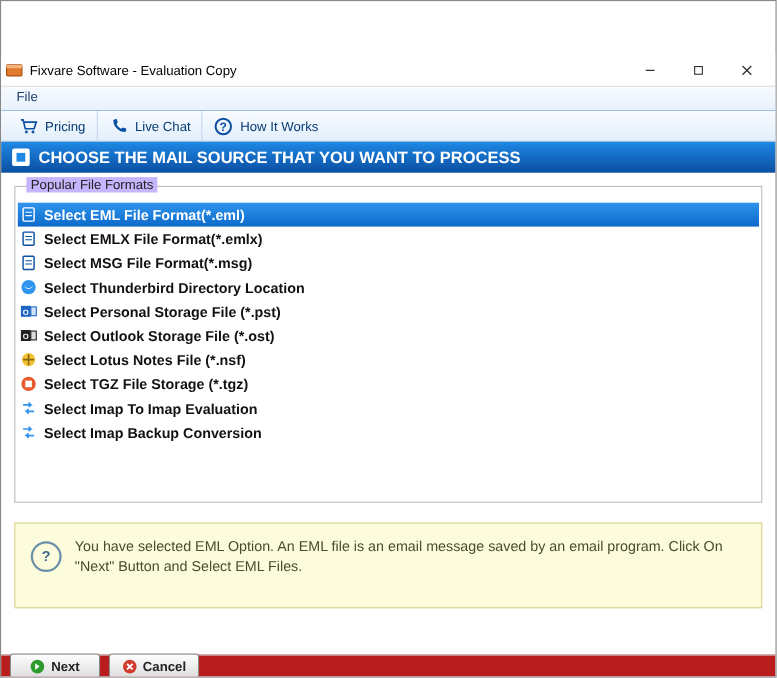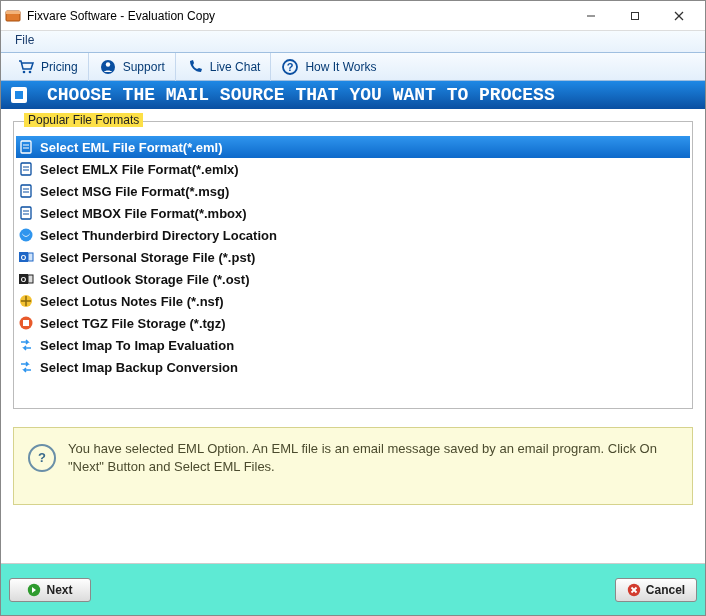--- a/index.html
+++ b/index.html
@@ -1,55 +1,55 @@
 <!DOCTYPE html>
 <html><head>
 <meta charset="utf-8">
 <style>
   * { box-sizing: border-box; }
   html, body { margin: 0; padding: 0; font-family: "Segoe UI", Tahoma, sans-serif; font-size: 12px; }
   body { background: #fff; width: 706px; height: 616px; overflow: hidden; display: flex; flex-direction: column; border: 1px solid #888; }
 
   
-  .titlebar { height: 30px; background: #fff; display: flex; align-items: center; padding: 0 4px; border-bottom: 1px solid #ddd; }
+  .titlebar { height: 30px; background: #fff; display: flex; align-items: center; padding: 0 4px; border-bottom: 1px solid #ddd; margin-top: 48px; }
   .titlebar .app-icon { width: 16px; height: 16px; margin-right: 6px; }
   .titlebar .title-text { flex: 1; font-size: 12px; color: #000; }
   .winbtns { display: flex; }
   .winbtn { width: 44px; height: 30px; display: flex; align-items: center; justify-content: center; color: #333; }
 
   
   .menubar { height: 22px; background: linear-gradient(#f6fbff,#e8f2fc); border-bottom: 1px solid #9fbfe0; display: flex; align-items: flex-start; padding: 0 6px; }
   .menuitem { padding: 2px 8px; color: #1a3d6d; font-size: 12px; }
 
   
   .toolbar { height: 28px; background: linear-gradient(#f7fbff,#e3effb); border-bottom: 1px solid #9fbfe0; display: flex; align-items: center; padding: 0 6px; gap: 0; }
   .toolbtn { display: flex; align-items: center; gap: 6px; padding: 4px 10px; height: 28px; border-right: 1px solid #c5d8ee; color: #063b75; font-size: 12px; }
   .toolbtn:last-child { border-right: none; }
   .toolicon { width: 18px; height: 18px; display: flex; align-items: center; justify-content: center; }
 
   
-  .section-header { height: 28px; background: linear-gradient(#1e88e5,#0a4fa1); display: flex; align-items: center; padding: 0 10px; color: #fff; font-weight: bold; font-size: 18px; gap: 20px; font-family: Liberation Mono, monospace; }
+  .section-header { height: 28px; background: linear-gradient(#1e88e5,#0a4fa1); display: flex; align-items: center; padding: 0 10px; color: #fff; font-weight: bold; font-size: 15px; gap: 8px; }
   .section-header .shicon { width: 16px; height: 16px; background: #fff; border-radius: 2px; display: flex; align-items: center; justify-content: center; }
 
   
   .main { flex: 1; padding: 12px; display: flex; flex-direction: column; overflow: hidden; }
   .groupbox { border: 1px solid #bbb; position: relative; padding: 14px 2px 2px 2px; margin-bottom: 18px; flex: 0 0 auto; }
-  .groupbox .legend { position: absolute; top: -9px; left: 10px; background: #fde047; padding: 0 4px; font-size: 12px; color: #222; }
+  .groupbox .legend { position: absolute; top: -9px; left: 10px; background: #c4b5fd; padding: 0 4px; font-size: 12px; color: #222; }
 
   .listwrap { height: 270px; overflow: hidden; }
   .listitem { height: 22px; display: flex; align-items: center; gap: 6px; padding: 0 2px; font-weight: bold; font-size: 13px; color: #111; cursor: default; }
   .listitem .liicon { width: 16px; height: 16px; flex: 0 0 16px; display: flex; align-items: center; justify-content: center; }
   .listitem.selected { background: linear-gradient(#2f95ee,#0d69ca); color: #fff; }
 
   
   .info { background: #fcfbdb; border: 1px solid #d6d38d; padding: 12px 14px; display: flex; align-items: flex-start; gap: 12px; color: #4b4b2e; font-size: 13px; line-height: 1.4; min-height: 78px; }
   .info-icon { width: 28px; height: 28px; border-radius: 50%; border: 2px solid #6a8fa8; display: flex; align-items: center; justify-content: center; color: #3b6a8c; font-weight: bold; flex: 0 0 28px; margin-top: 4px; }
 
   
-  .footer { height: 52px; border-top: 1px solid #ccc; display: flex; align-items: center; justify-content: space-between; padding: 0 8px; gap: 8px; background: #5eead4; }
+  .footer { height: 20px; border-top: 1px solid #ccc; display: flex; align-items: center; justify-content: flex-start; padding: 0 8px; gap: 8px; background: #b91c1c; }
   .btn { min-width: 82px; height: 24px; border: 1px solid #8a8a8a; border-radius: 3px; background: linear-gradient(#fefefe,#dcdcdc); display: flex; align-items: center; justify-content: center; gap: 5px; font-size: 12px; font-weight: bold; color: #222; padding: 0 10px; }
   .btn .bicon { width: 14px; height: 14px; }
 
   svg { display: block; }
 </style>
 </head>
 <body>
 
 <div class="titlebar">
   <span class="app-icon">
@@ -90,30 +90,20 @@
           <path d="M2 3h2l2 8h8l2-6H5" fill="none" stroke="#0a4fa1" stroke-width="1.5"></path>
           <circle cx="7" cy="14" r="1.3" fill="#0a4fa1"></circle>
           <circle cx="13" cy="14" r="1.3" fill="#0a4fa1"></circle>
         </svg>
     </span>
     <span>Pricing</span>
   </div>
   <div class="toolbtn">
     <span class="toolicon">
       <svg viewBox="0 0 18 18">
-          <circle cx="9" cy="9" r="7" fill="#0a4fa1"></circle>
-          <circle cx="9" cy="6.5" r="2.2" fill="#fff"></circle>
-          <path d="M5 14c1-2 7-2 8 0" fill="#fff"></path>
-        </svg>
-    </span>
-    <span>Support</span>
-  </div>
-  <div class="toolbtn">
-    <span class="toolicon">
-      <svg viewBox="0 0 18 18">
           <path d="M4 3c0 6 5 11 11 11l1-3-3-1-2 1c-2-1-3-2-4-4l1-2-1-3z" fill="#0a4fa1"></path>
         </svg>
     </span>
     <span>Live Chat</span>
   </div>
   <div class="toolbtn">
     <span class="toolicon">
       <svg viewBox="0 0 18 18">
           <circle cx="9" cy="9" r="7" fill="none" stroke="#0a4fa1" stroke-width="1.8"></circle>
           <text x="9" y="13" text-anchor="middle" font-size="11" font-weight="bold" fill="#0a4fa1">?</text>
@@ -163,30 +153,20 @@
               <rect x="3" y="2" width="10" height="12" rx="1" fill="none" stroke="#0a4fa1" stroke-width="1.3"></rect>
               <line x1="5" y1="6" x2="11" y2="6" stroke="#0a4fa1"></line>
               <line x1="5" y1="9" x2="11" y2="9" stroke="#0a4fa1"></line>
             </svg>
           </span>
           <span>Select MSG File Format(*.msg)</span>
         </div>
         <div class="listitem">
           <span class="liicon">
             <svg viewBox="0 0 16 16">
-              <rect x="3" y="2" width="10" height="12" rx="1" fill="none" stroke="#0a4fa1" stroke-width="1.3"></rect>
-              <line x1="5" y1="6" x2="11" y2="6" stroke="#0a4fa1"></line>
-              <line x1="5" y1="9" x2="11" y2="9" stroke="#0a4fa1"></line>
-            </svg>
-          </span>
-          <span>Select MBOX File Format(*.mbox)</span>
-        </div>
-        <div class="listitem">
-          <span class="liicon">
-            <svg viewBox="0 0 16 16">
               <circle cx="8" cy="8" r="6.5" fill="#2f95ee"></circle>
               <path d="M4 6c2 4 6 4 8 0-1 5-7 5-8 0z" fill="#fff"></path>
             </svg>
           </span>
           <span>Select Thunderbird Directory Location</span>
         </div>
         <div class="listitem">
           <span class="liicon">
             <svg viewBox="0 0 16 16">
               <rect x="1" y="3" width="9" height="10" fill="#1e66c6"></rect>

